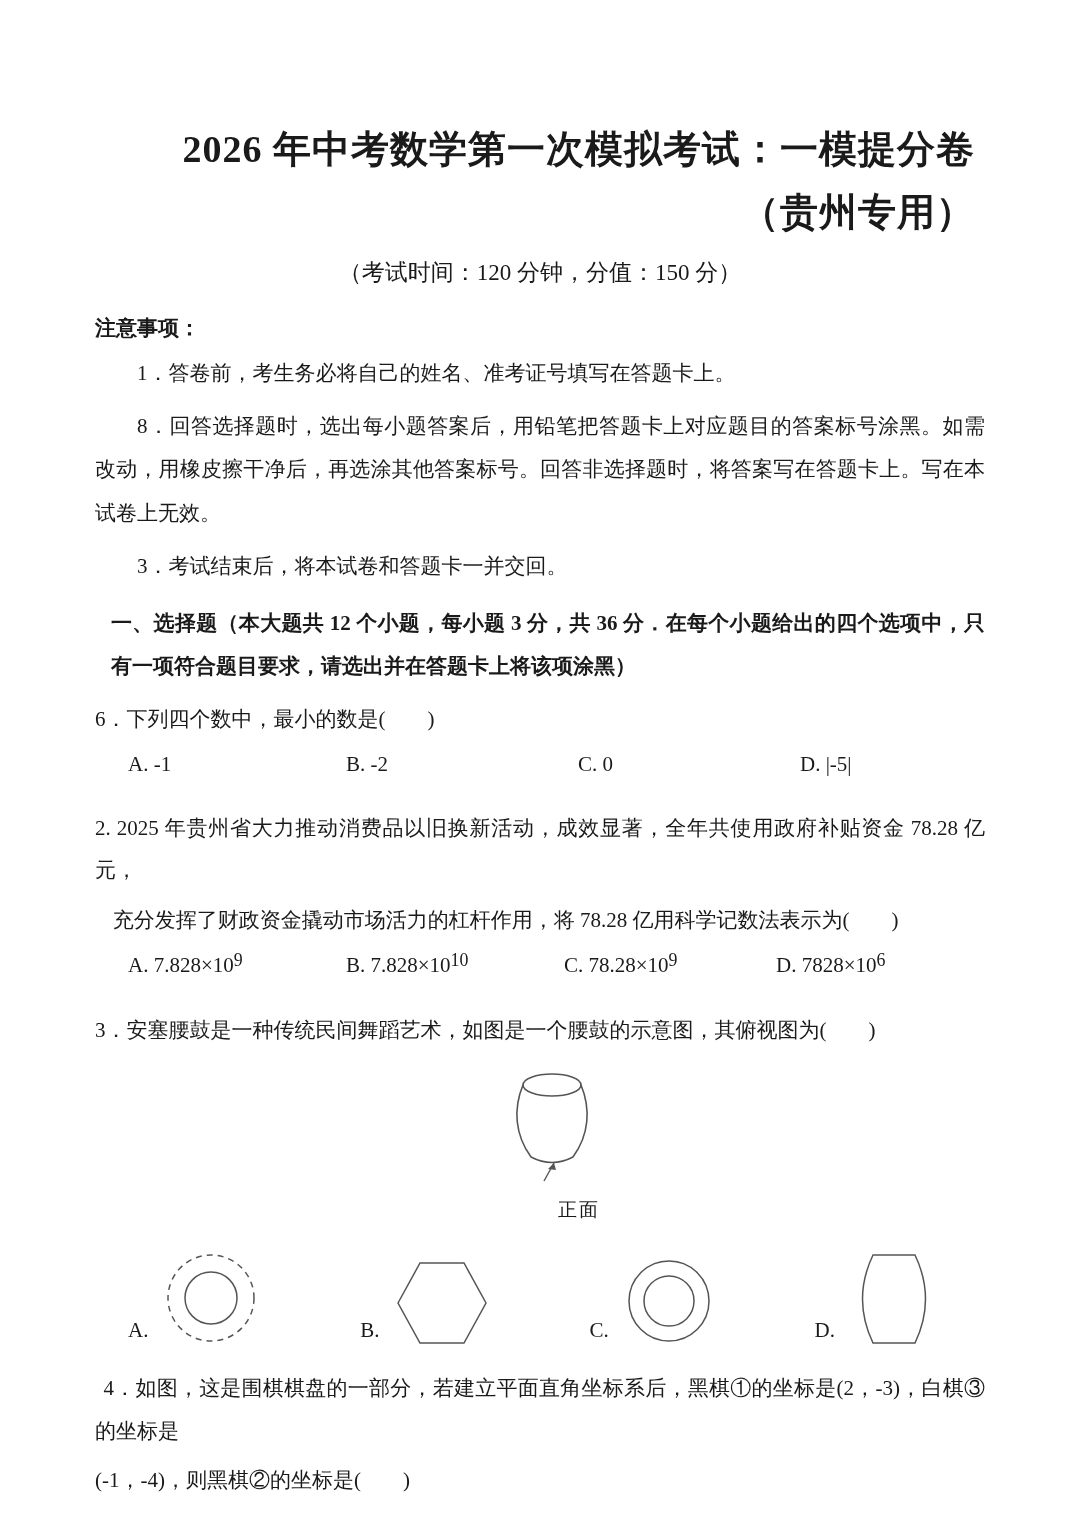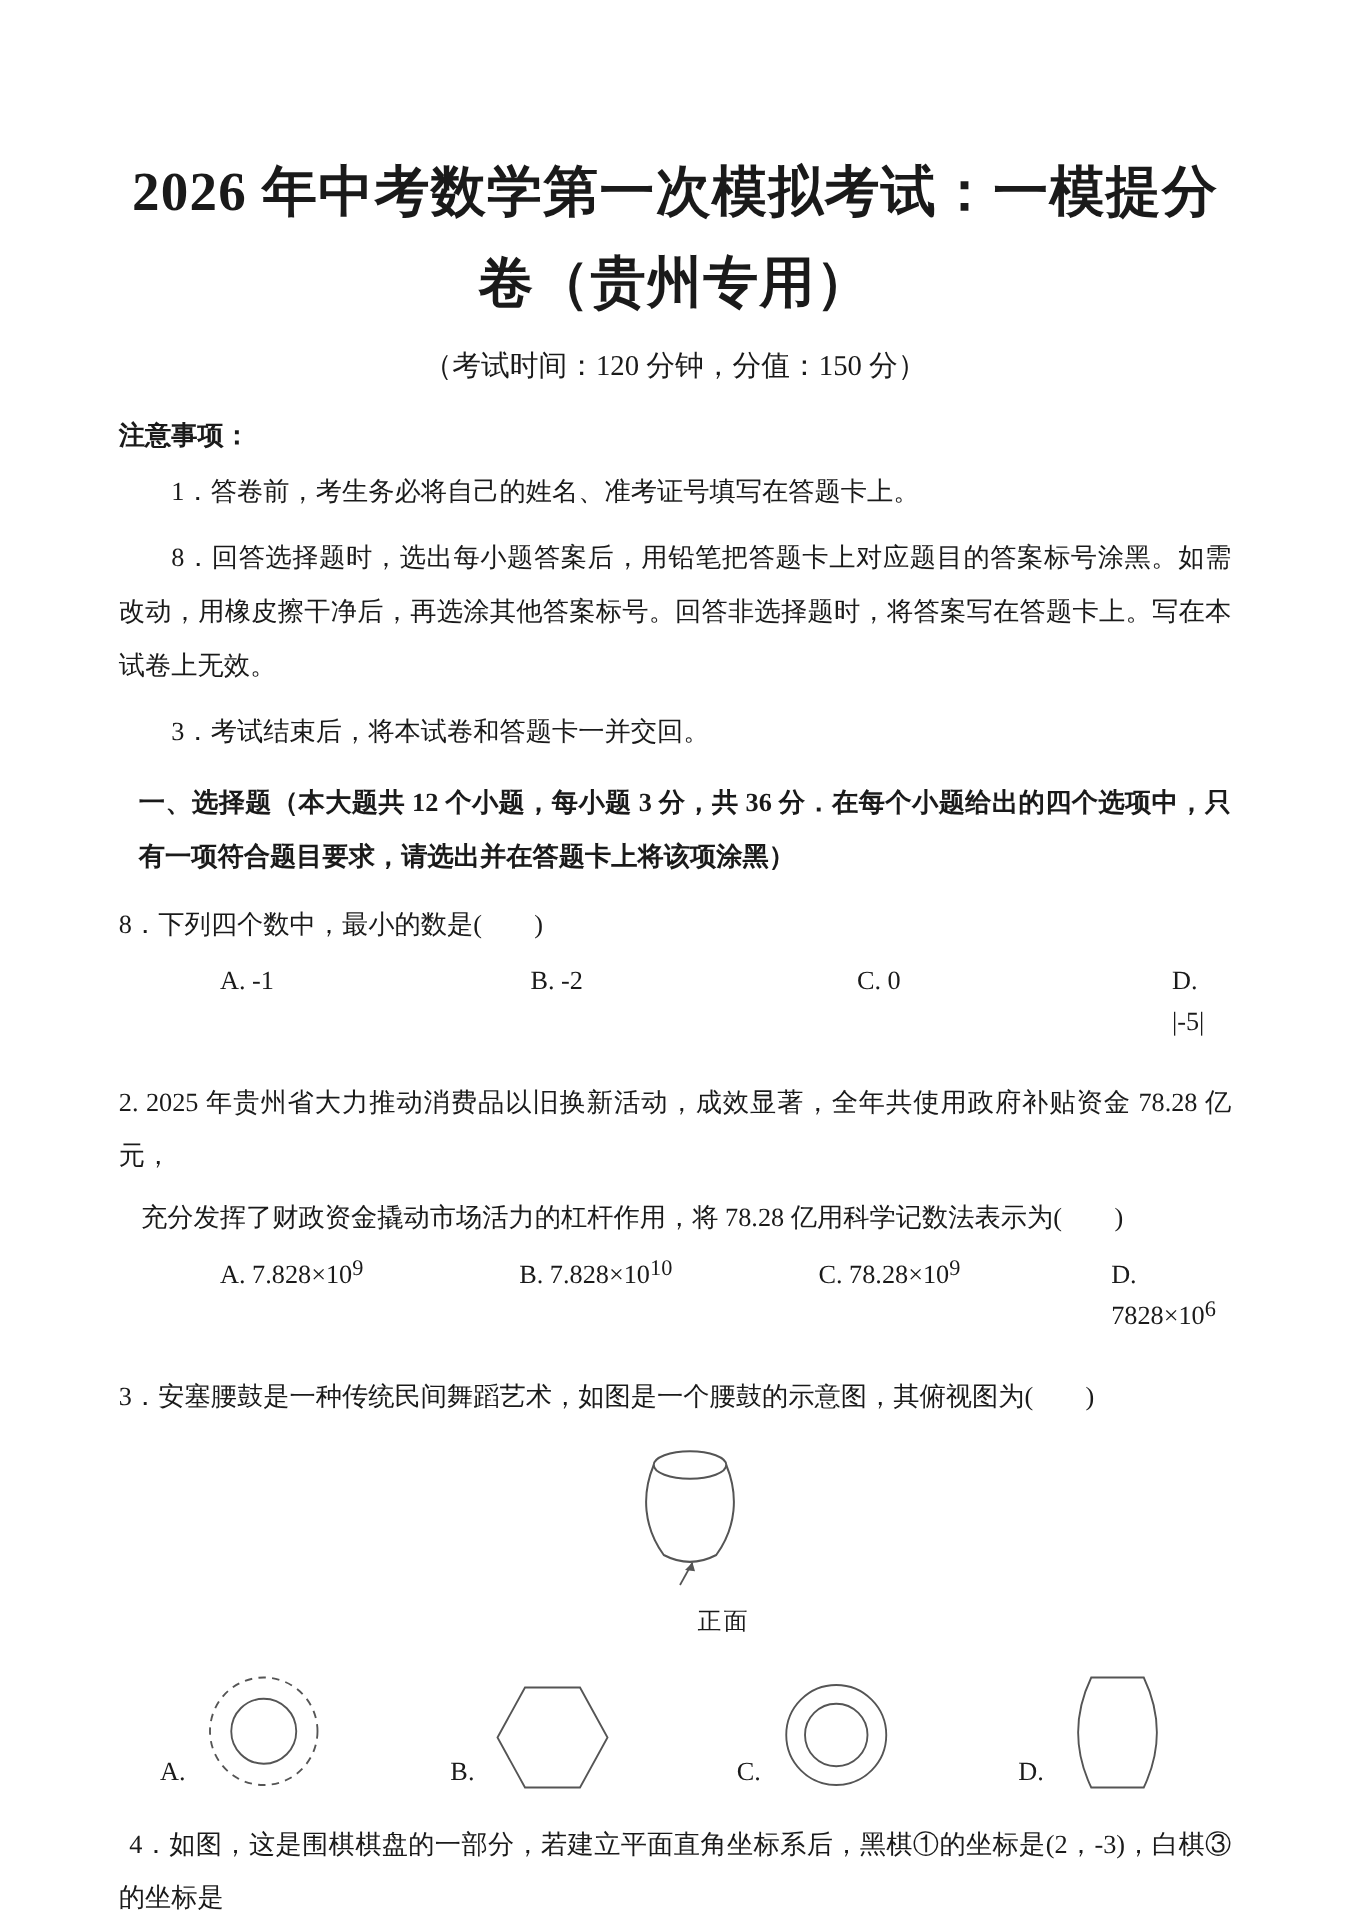--- a/index.html
+++ b/index.html
@@ -13,23 +13,23 @@
     min-height: 1528px;
     margin: 0 auto;
     background: #ffffff;
     box-sizing: border-box;
     padding: 118px 95px 50px 95px;
     font-family: "Liberation Serif", "DejaVu Serif", serif;
     color: #1a1a1a;
     font-size: 21px;
   }
   .title {
-    font-size: 44px;
+    font-size: 38px;
     font-weight: 700;
-    text-align: center;
+    text-align: right;
     line-height: 1.65;
     margin: 0 10px 14px 10px;
     letter-spacing: 1px;
   }
   .subtitle {
     text-align: center;
     font-size: 23px;
     margin-bottom: 26px;
   }
   .notice-heading {
@@ -53,21 +53,21 @@
     margin: 10px 0 8px 0;
     line-height: 2.0;
   }
   p.stem-cont { text-indent: 0.85em; margin-top: 0; }
   .options-row {
     display: flex;
     padding-left: 33px;
     margin: 8px 0 26px 0;
     line-height: 1.6;
   }
-  .options-row .opt { display: inline-block; margin-left: 48px; }
+  .options-row .opt { display: inline-block; }
   .q1-row .opt:nth-child(1) { width: 218px; }
   .q1-row .opt:nth-child(2) { width: 232px; }
   .q1-row .opt:nth-child(3) { width: 222px; }
   .q2-row .opt:nth-child(1) { width: 218px; }
   .q2-row .opt:nth-child(2) { width: 218px; }
   .q2-row .opt:nth-child(3) { width: 212px; }
   sup.exp {
     font-size: 0.85em;
     vertical-align: 6px;
     line-height: 0;
@@ -114,21 +114,21 @@
   <div class="subtitle">（考试时间：120 分钟，分值：150 分）</div>
 
   <div class="notice-heading">注意事项：</div>
 
   <p class="notice">1．答卷前，考生务必将自己的姓名、准考证号填写在答题卡上。</p>
   <p class="notice justify">8．回答选择题时，选出每小题答案后，用铅笔把答题卡上对应题目的答案标号涂黑。如需改动，用橡皮擦干净后，再选涂其他答案标号。回答非选择题时，将答案写在答题卡上。写在本试卷上无效。</p>
   <p class="notice">3．考试结束后，将本试卷和答题卡一并交回。</p>
 
   <p class="section-heading">一、选择题（本大题共 12 个小题，每小题 3 分，共 36 分．在每个小题给出的四个选项中，只有一项符合题目要求，请选出并在答题卡上将该项涂黑）</p>
 
-  <p class="stem">8．下列四个数中，最小的数是(　　)</p>
+  <p class="stem">6．下列四个数中，最小的数是(　　)</p>
   <div class="options-row q1-row">
     <span class="opt">A. -1</span>
     <span class="opt">B. -2</span>
     <span class="opt">C. 0</span>
     <span class="opt">D. |-5|</span>
   </div>
 
   <p class="stem justify">2. 2025 年贵州省大力推动消费品以旧换新活动，成效显著，全年共使用政府补贴资金 78.28 亿元，</p>
   <p class="stem stem-cont">充分发挥了财政资金撬动市场活力的杠杆作用，将 78.28 亿用科学记数法表示为(　　)</p>
   <div class="options-row q2-row">

